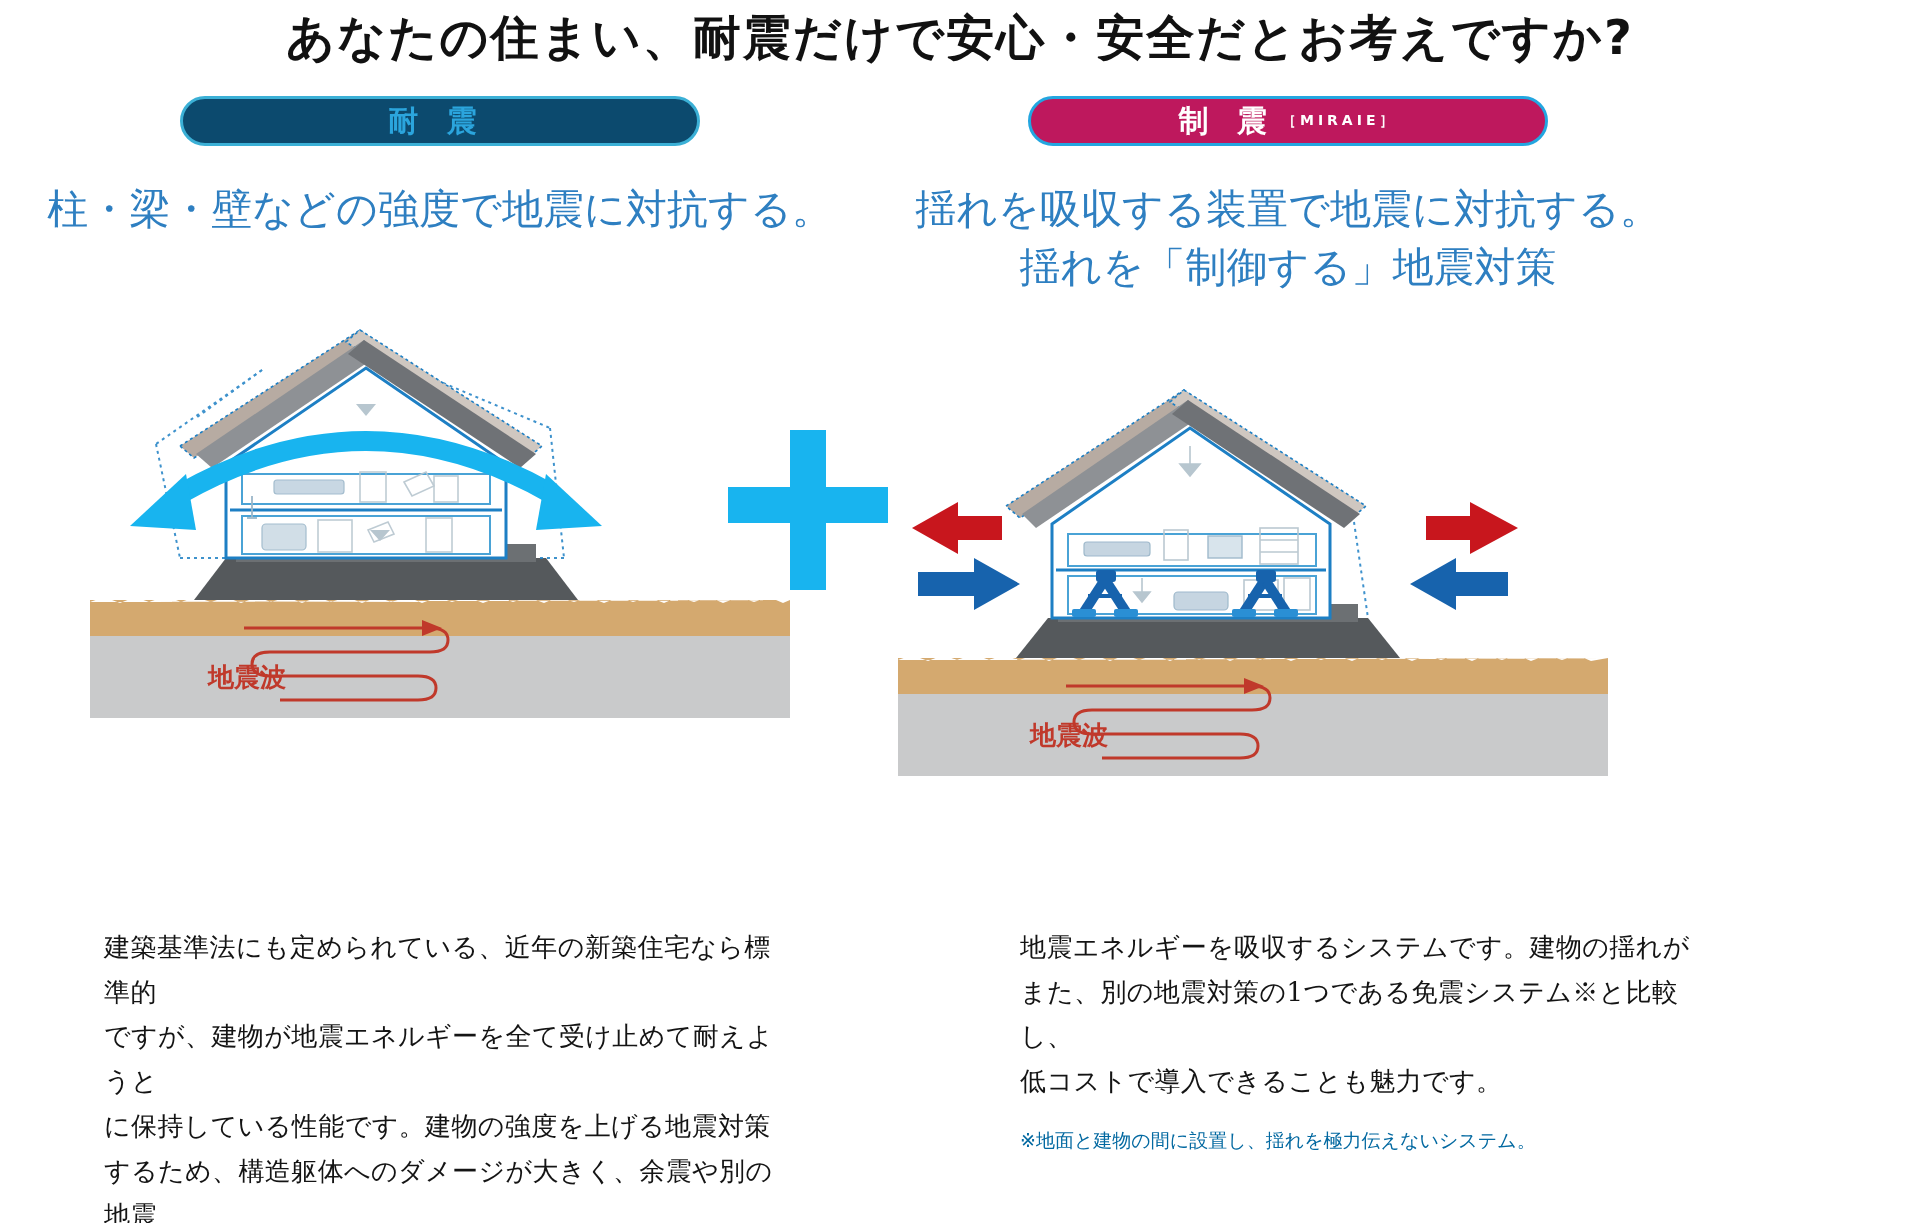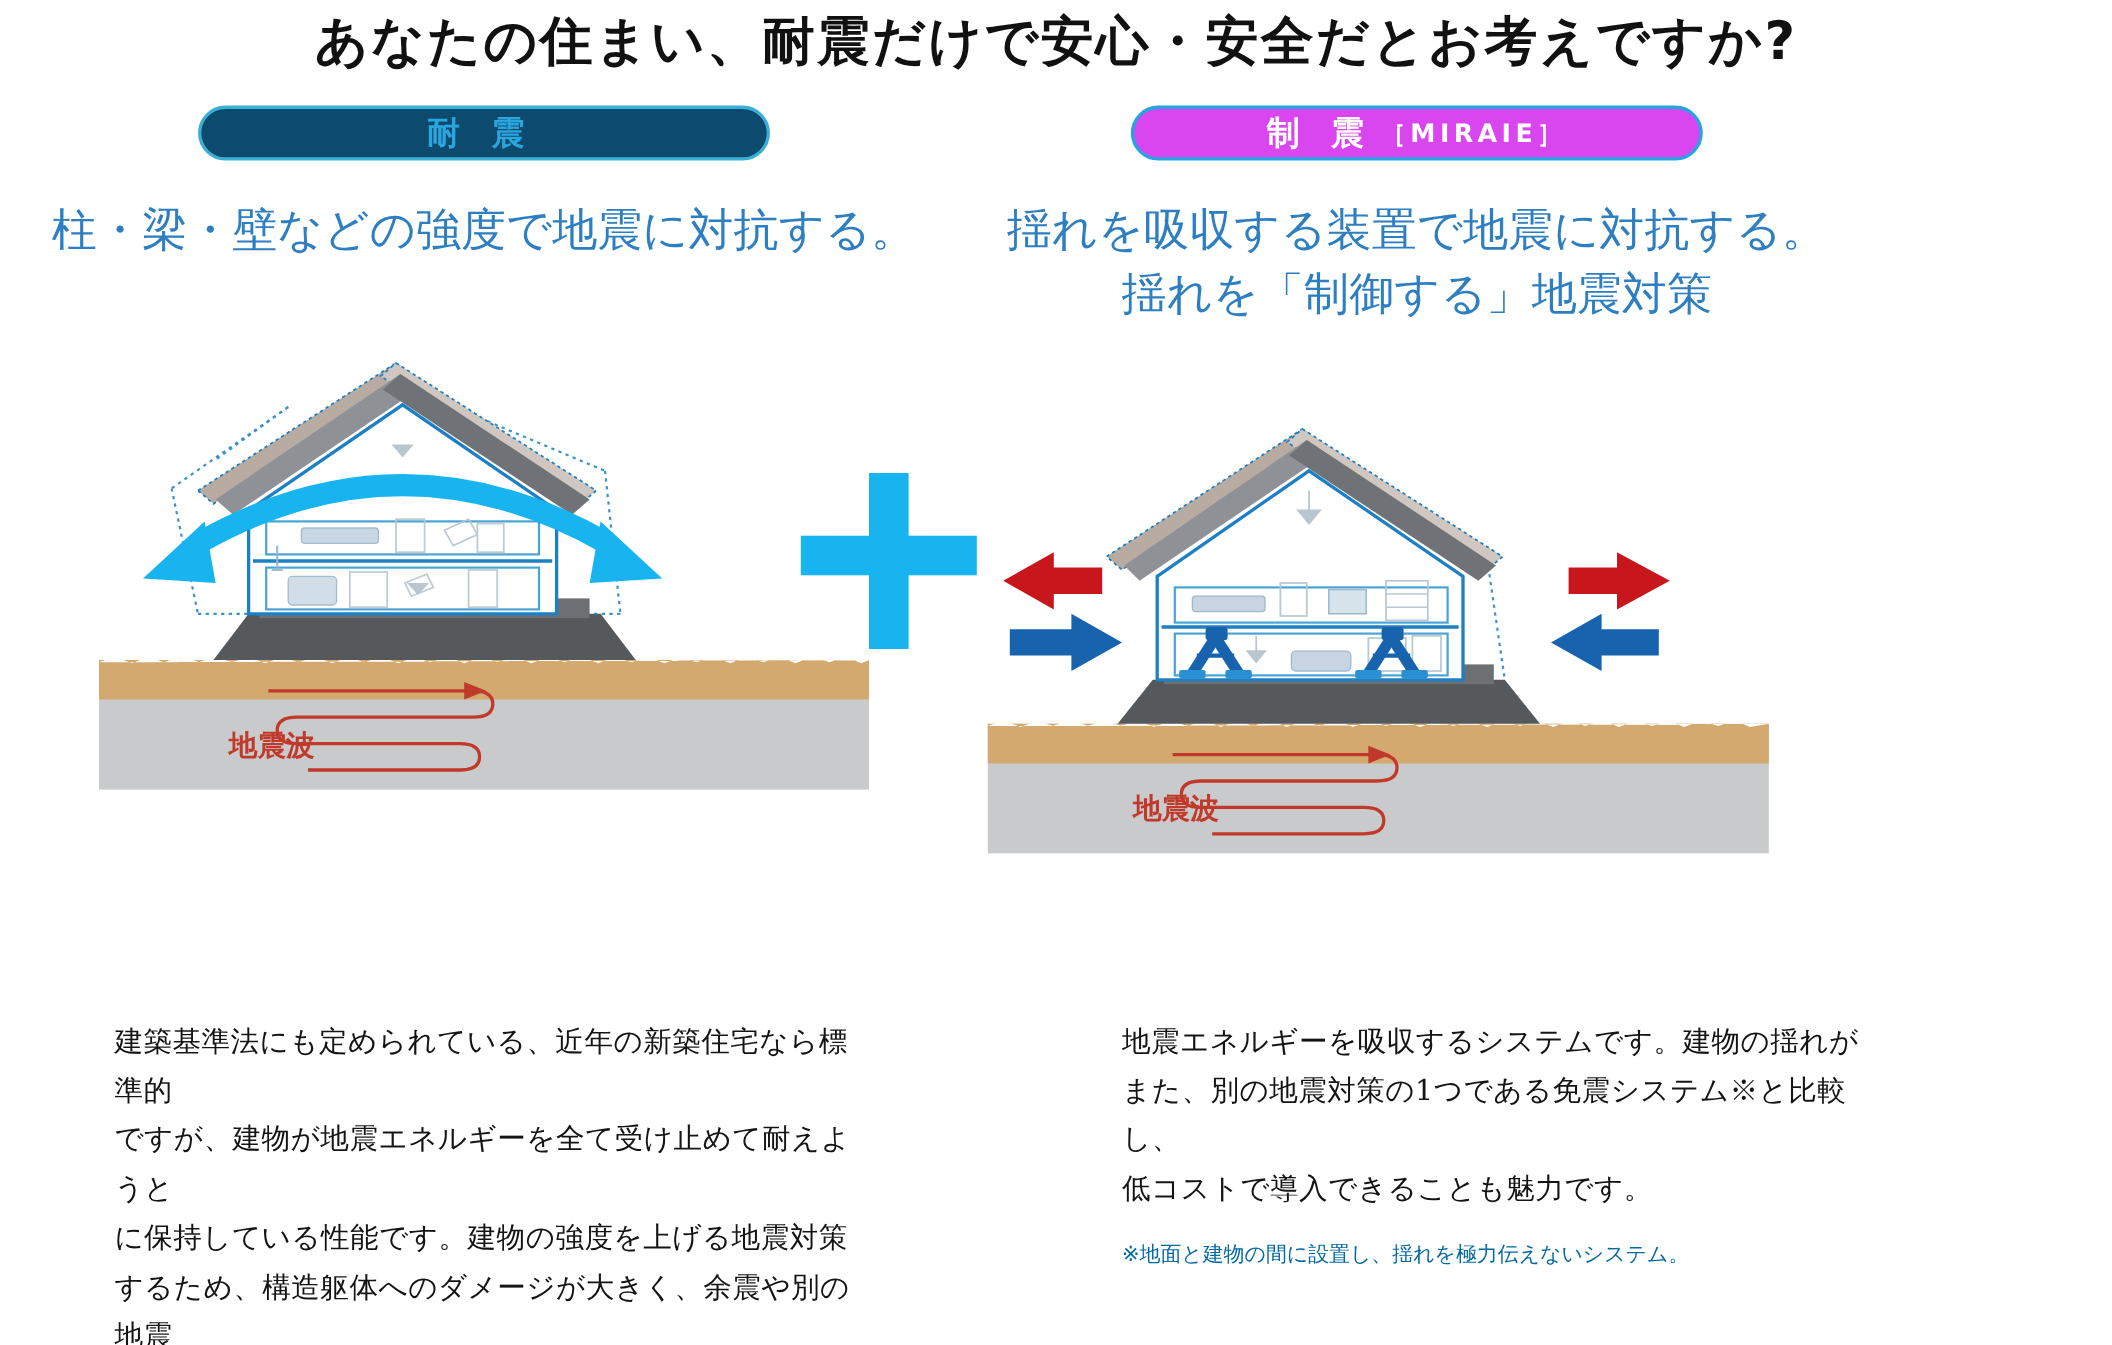--- a/index.html
+++ b/index.html
@@ -57,26 +57,26 @@
     font-weight: 700;
     letter-spacing: 9px;
     white-space: nowrap;
   }
   .badge-taishin {
     background: #0c4a6e;
     border: 3px solid #3bb0d6;
     color: #2ba5dd;
   }
   .badge-seishin {
-    background: #d946ef;
+    background: #be185d;
     border: 3px solid #23a6e0;
     color: #ffffff;
   }
   .badge-sub {
-    font-size: 23px;
+    font-size: 14px;
     letter-spacing: 4px;
     margin-left: 6px;
   }
 
   
   .sub-headline {
     margin-top: 34px;
     text-align: center;
     font-family: "DejaVu Sans", sans-serif;
     font-size: 41px;

